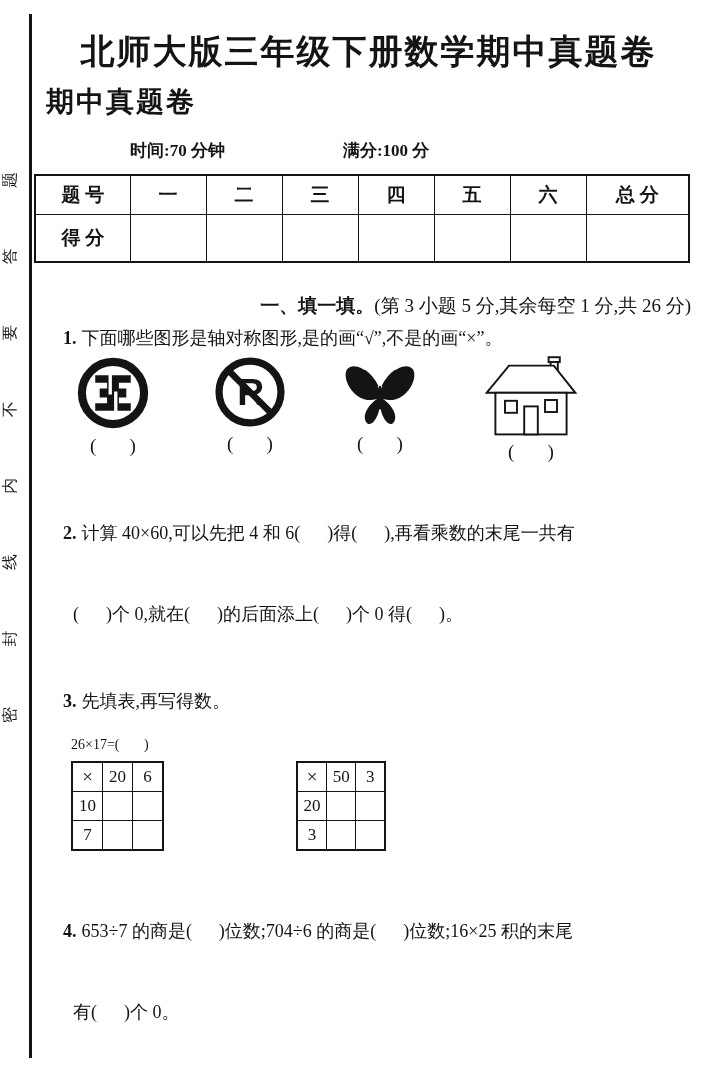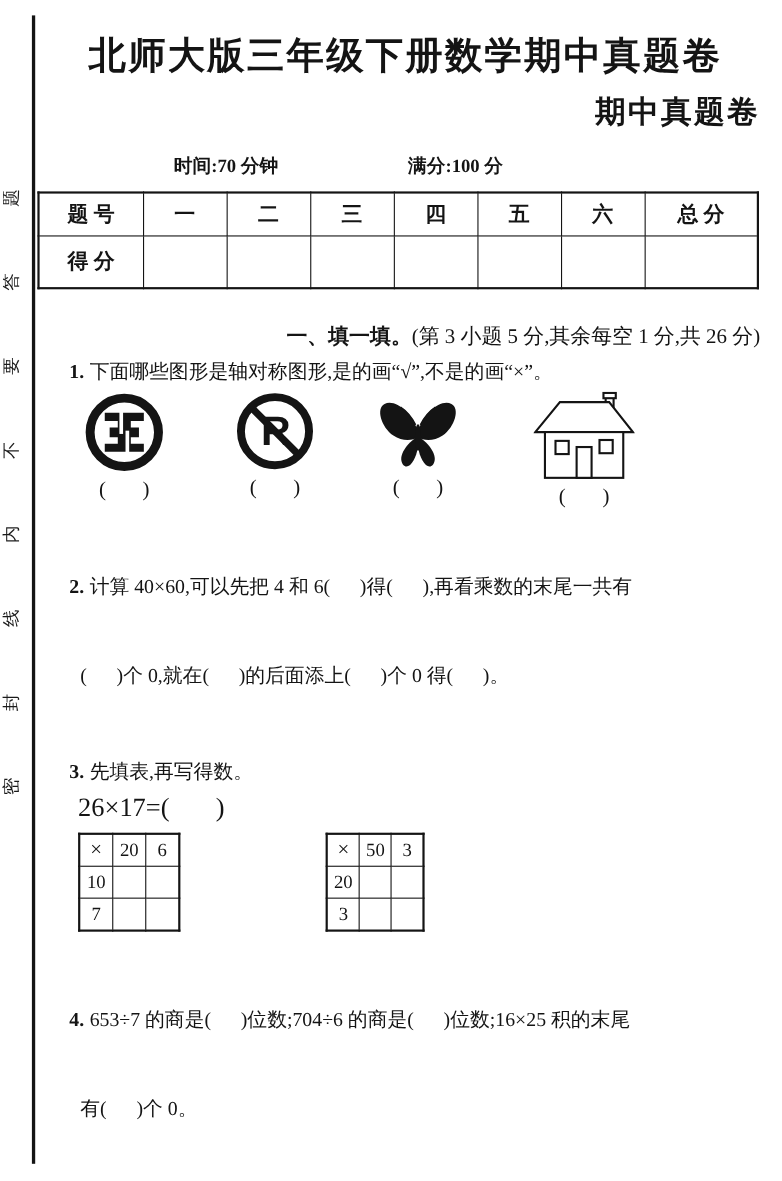--- a/index.html
+++ b/index.html
@@ -16,44 +16,44 @@
     text-align:center;font-size:16px;letter-spacing:28px;white-space:nowrap;
     font-family:"Liberation Sans","DejaVu Sans",sans-serif;color:#1a1a1a;
   }
   
   .content{position:absolute;left:46px;top:0;width:645px;}
   .title{
     margin-top:30px;text-align:center;font-size:34px;font-weight:bold;letter-spacing:2px;
     font-family:"Liberation Sans","DejaVu Sans",sans-serif;line-height:1.25;
   }
   .subtitle{
-    margin-top:10px;text-align:right;font-size:28px;font-weight:bold;letter-spacing:2px;
+    margin-top:10px;text-align:left;font-size:28px;font-weight:bold;letter-spacing:2px;
     font-family:"Liberation Sans","DejaVu Sans",sans-serif;
   }
   .meta{display:flex;margin-top:18px;font-size:17px;font-weight:bold;}
-  .meta .m1{margin-left:112px;}
+  .meta .m1{margin-left:84px;}
   .meta .m2{margin-left:118px;text-align:right;}
   
   table.score{border-collapse:collapse;table-layout:fixed;width:655px;margin:12px 0 0 -12px;border:2.6px solid #141414;}
   table.score td{border:1.6px solid #141414;text-align:center;font-size:19px;}
   table.score tr.hd td{height:36px;font-weight:bold;}
   table.score tr.bd td{height:44px;font-weight:bold;}
   
   .sec-head{margin-top:30px;font-size:19px;white-space:pre-wrap;text-align:right;}
   .sec-head .b{font-weight:bold;}
   .q{margin-top:6px;font-size:18px;line-height:27px;padding-left:17px;white-space:pre-wrap;}
   .qnum{font-weight:bold;margin-right:5px;}
   .qcont{padding-left:10px;}
   
   .fig-row{position:relative;height:108px;margin-top:4px;}
   .fig{position:absolute;top:0;display:flex;flex-direction:column;align-items:center;gap:5px;}
   .fig-blank{font-size:19px;white-space:pre;}
   
   .grid2{display:grid;grid-template-columns:225px auto;padding-left:25px;}
-  .eq-row{margin-top:7px;font-size:24px;white-space:pre-wrap;}
+  .eq-row{margin-top:22px;font-size:14px;white-space:pre-wrap;}
   table.mini{border-collapse:collapse;margin-top:8px;border:2.4px solid #141414;background:#fff;}
   table.mini td{border:1.5px solid #141414;width:29px;height:28px;text-align:center;font-size:17px;padding:0;}
   table.mini td.x{font-size:19px;}
   svg{display:block;}
 </style>
 </head>
 <body>
 
 <div class="seal-line"></div>
 <div class="seal-text">密 封 线 内 不 要 答 题</div>

